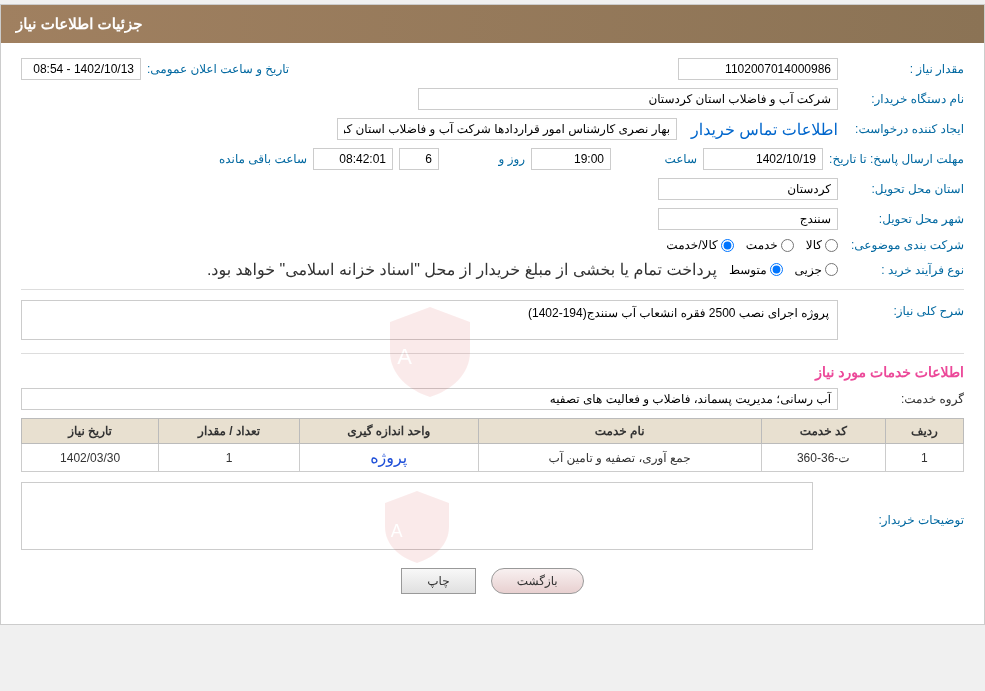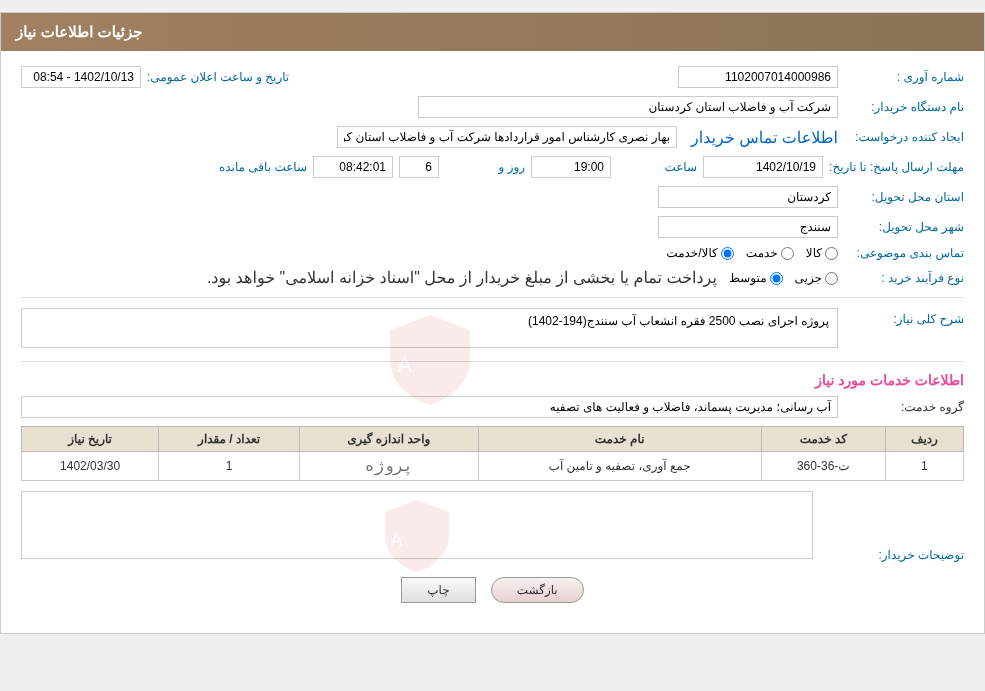--- a/index.html
+++ b/index.html
@@ -4,21 +4,21 @@
   <style>
     * { box-sizing: border-box; margin: 0; padding: 0; }
     body {
       font-family: Tahoma, Arial, sans-serif;
       font-size: 13px;
       background: #f0f0f0;
       direction: rtl;
     }
     .page-wrapper {
       max-width: 985px;
-      margin: 12px auto;
+      margin: 4px auto;
       background: #fff;
       border: 1px solid #ccc;
     }
     .header-bar {
       background: linear-gradient(to left, #8B7355, #a08060);
       color: white;
       text-align: left;
       padding: 10px 15px;
       font-size: 15px;
       font-weight: bold;
@@ -60,21 +60,21 @@
       font-size: 16px;
       cursor: pointer;
     }
     .radio-group {
       display: flex;
       gap: 12px;
       align-items: center;
     }
     .radio-item {
       display: flex;
-      align-items: flex-end;
+      align-items: center;
       gap: 3px;
       font-size: 12px;
     }
     .section-divider {
       border: none;
       border-top: 1px solid #ddd;
       margin: 10px 0;
     }
     .section-title {
       font-size: 14px;
@@ -127,22 +127,21 @@
       color: #333;
     }
     .data-table td {
       border: 1px solid #ccc;
       padding: 4px 8px;
       text-align: center;
       color: #333;
       background: #fff;
     }
     .data-table td.link-blue {
-      color: #737373;
-      font-family: Liberation Mono, monospace;
+      color: #1d4ed8;
     }
     
     .buttons-row {
       display: flex;
       justify-content: center;
       gap: 15px;
       margin-top: 15px;
       padding-bottom: 15px;
     }
     .btn {
@@ -172,21 +171,21 @@
 
 <div class="page-wrapper">
 
   <div class="header-bar">
     <span>جزئیات اطلاعات نیاز</span>
   </div>
 
   <div class="content">
 
     <div class="form-row">
-      <span class="label">شماره آوری :</span>
+      <span class="label">مقدار نیاز :</span>
       <input class="input-field input-date" type="text" readonly="" value="1102007014000986" style="">
       <span style="flex:1"></span>
       <span class="label" style="min-width:auto;">تاریخ و ساعت اعلان عمومی:</span>
       <input class="input-field input-sm" type="text" readonly="" value="1402/10/13 - 08:54" style="">
     </div>
 
     <div class="form-row">
       <span class="label">نام دستگاه خریدار:</span>
       <input class="input-field" style="width: 420px;" type="text" readonly="" value="شرکت آب و فاضلاب استان کردستان">
     </div>
@@ -212,21 +211,21 @@
       <span class="label">استان محل تحویل:</span>
       <input class="input-field input-medium" type="text" readonly="" value="کردستان" style="">
     </div>
 
     <div class="form-row">
       <span class="label">شهر محل تحویل:</span>
       <input class="input-field input-medium" type="text" readonly="" value="سنندج" style="">
     </div>
 
     <div class="form-row">
-      <span class="label">تماس بندی موضوعی:</span>
+      <span class="label">شرکت بندی موضوعی:</span>
       <div class="radio-group">
         <label class="radio-item">
           <input type="radio" name="category" style="">
           <span>کالا</span>
         </label>
         <label class="radio-item">
           <input type="radio" name="category" style="">
           <span>خدمت</span>
         </label>
         <label class="radio-item">
@@ -290,21 +289,21 @@
           <td>1</td>
           <td>ت-36-360</td>
           <td>جمع آوری، تصفیه و تامین آب</td>
           <td class="link-blue">پروژه</td>
           <td>1</td>
           <td>1402/03/30</td>
         </tr>
       </tbody>
     </table>
 
-    <div class="form-row" style="align-items:flex-end;gap:31px;">
+    <div class="form-row" style="align-items:center;gap:31px;">
       <span class="label" style="padding-top:4px;">توضیحات خریدار:</span>
       <div style="flex:1; position:relative;">
         <svg style="position:absolute;opacity:0.08;width:80px;left:50%;transform:translateX(-50%);top:5px;pointer-events:none;" viewBox="0 0 100 100">
           <path d="M50 5 L90 20 L90 50 C90 72 72 88 50 95 C28 88 10 72 10 50 L10 20 Z" fill="#cc0000"></path>
           <text x="32" y="62" font-size="22" fill="white" font-family="Arial">A</text>
         </svg>
         <textarea class="textarea-field" rows="4" style="width: 100%;" readonly=""></textarea>
       </div>
     </div>
 

